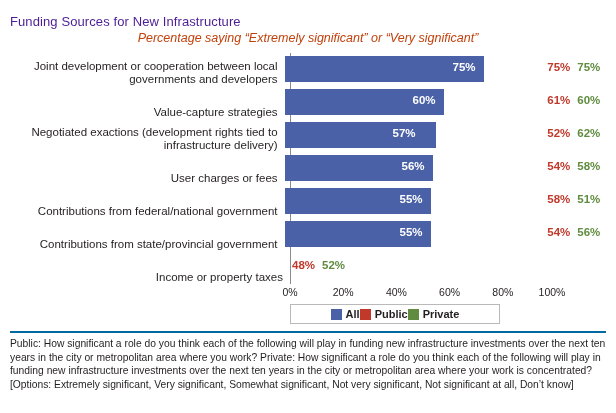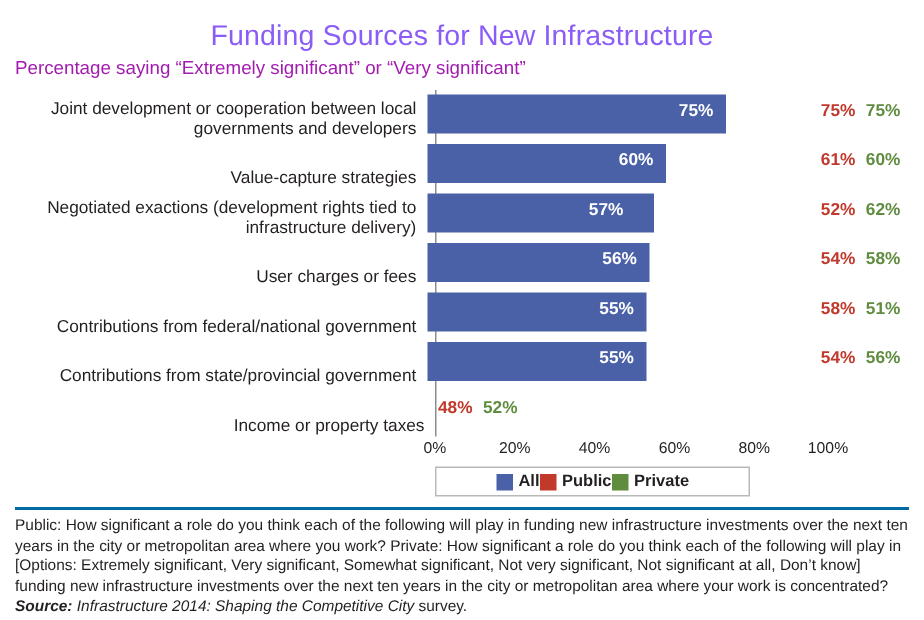--- a/index.html
+++ b/index.html
@@ -16,30 +16,32 @@
     position: relative;
   }
   .chart-card {
     width: 616px;
     height: 413px;
     box-sizing: border-box;
     padding: 10px 10px 6px 10px;
     position: relative;
   }
   .title {
-    text-align: center;
-    font-size: 19px;
+    text-align: left;
+    font-size: 13px;
     font-weight: normal;
-    color: #8b5cf6;
+    color: #4c1d95;
     margin: 4px 0 2px 0;
     letter-spacing: 0.1px;
   }
   .subtitle {
+    text-align: center;
     font-size: 12.5px;
-    color: #a21caf;
+    font-style: italic;
+    color: #c2410c;
     margin: 0 0 8px 0;
   }
   .plot {
     position: relative;
     margin-left: 0px;
   }
   .rows {
     display: block;
   }
   .row {
@@ -298,21 +300,17 @@
         <span class="swatch private"></span>
         <span>Private</span>
       </span>
     </div>
 
   </div>
 
   <div class="footnotes">
     <p>Public: How significant a role do you think each of the following will play in funding new infrastructure investments over the next ten</p>
     <p>years in the city or metropolitan area where you work?  Private: How significant a role do you think each of the following will play in</p>
+    <p>funding new infrastructure investments over the next ten years in the city or metropolitan area where your work is concentrated?</p>
     <p>[Options: Extremely significant, Very significant, Somewhat significant, Not very significant, Not significant at all, Don’t know]</p>
-    <p>funding new infrastructure investments over the next ten years in the city or metropolitan area where your work is concentrated?</p>
-    <p class="source">
-      <b><i>Source:</i></b>
-      <i>Infrastructure 2014: Shaping the Competitive City</i><span> survey.</span>
-    </p>
   </div>
 
 </div>
 
 </body></html>

